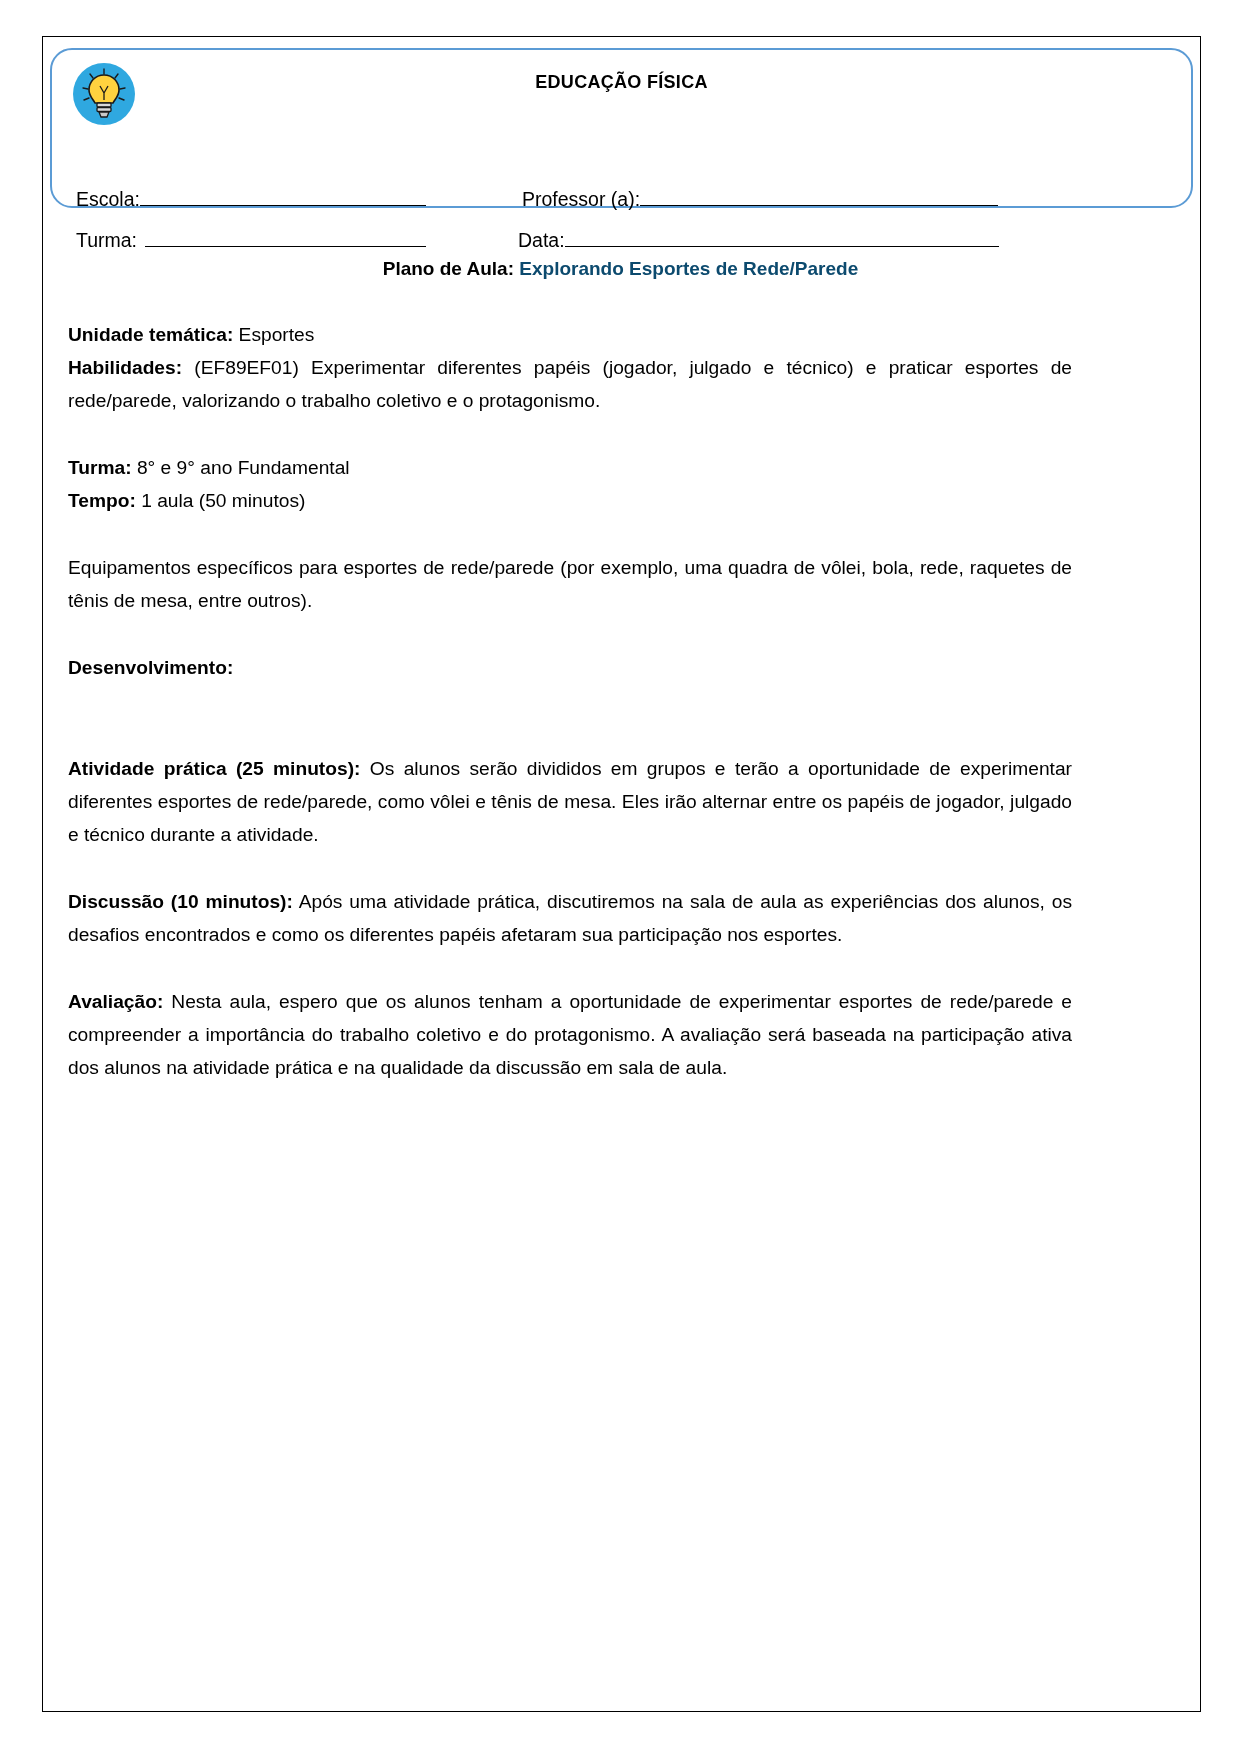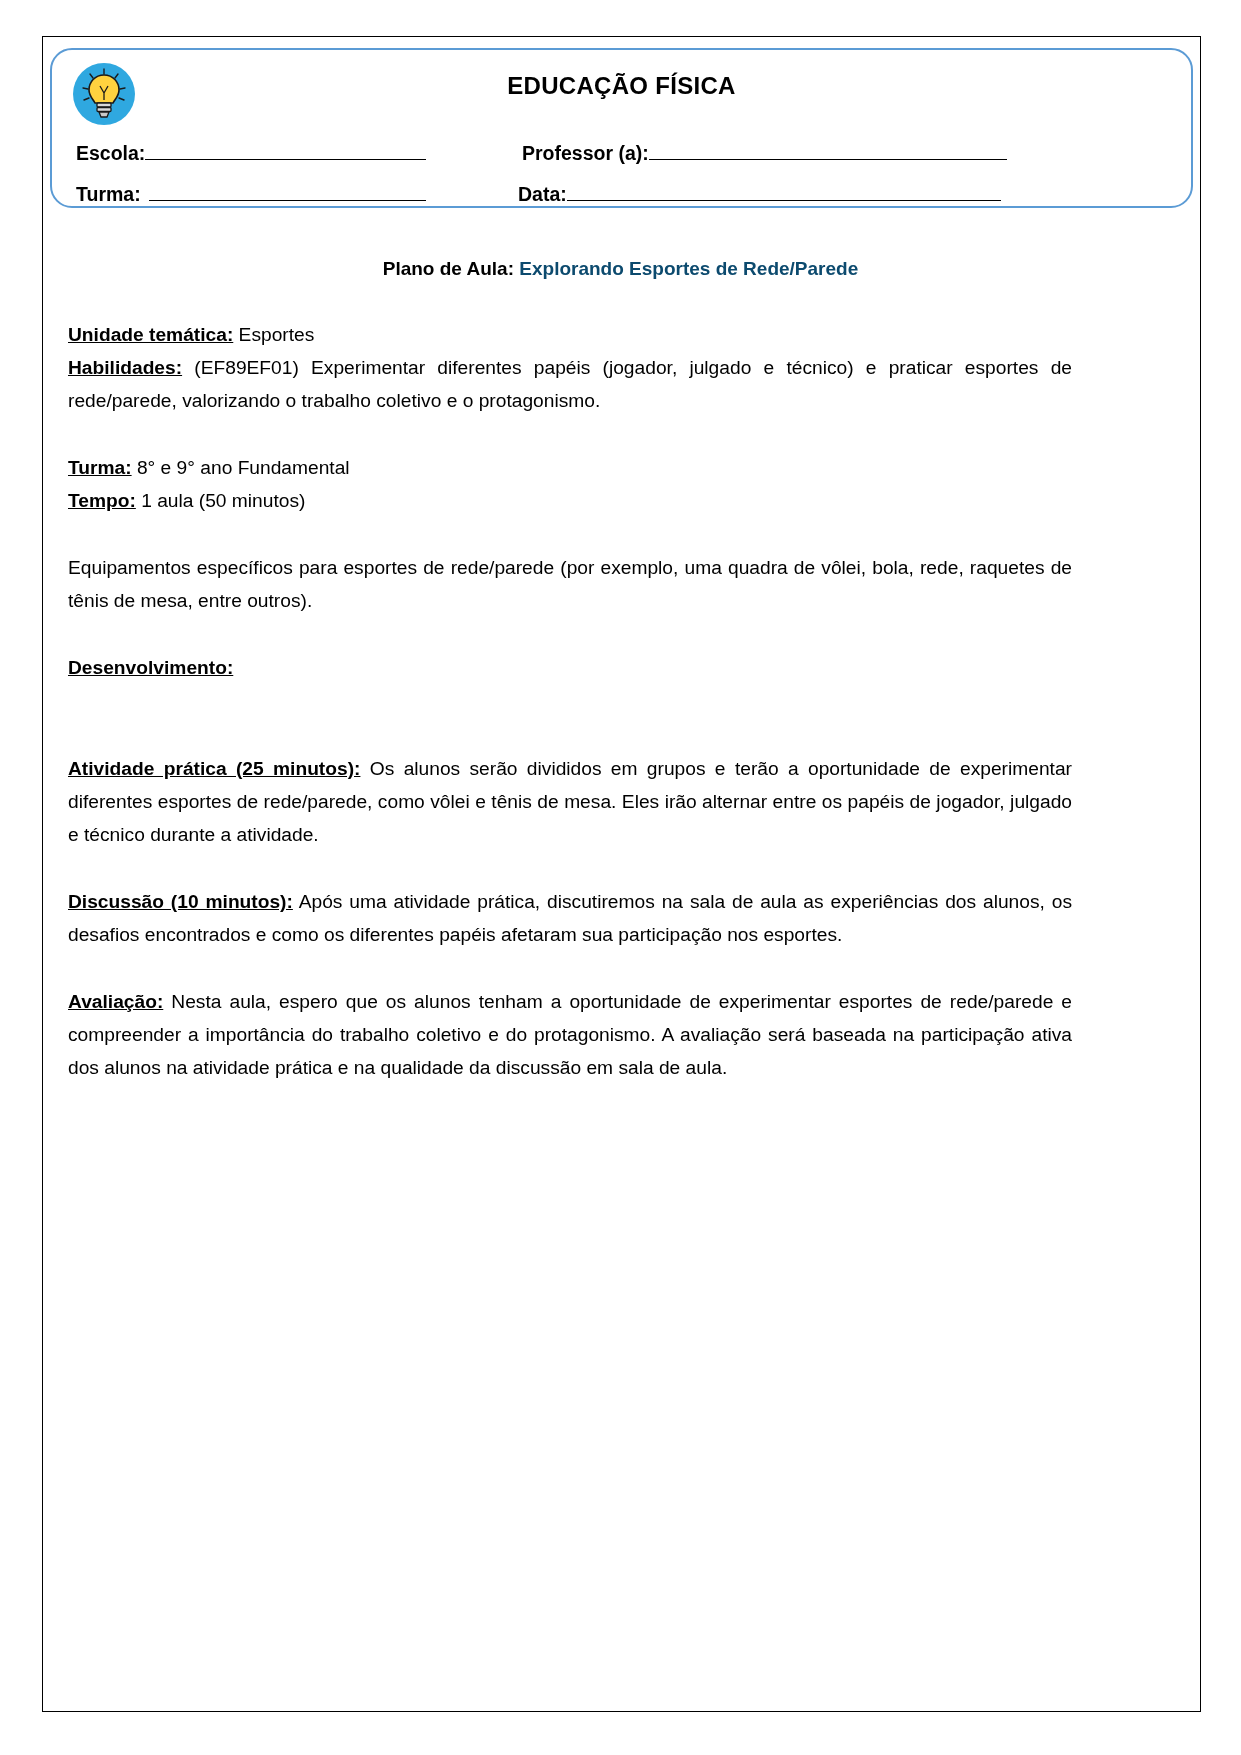--- a/index.html
+++ b/index.html
@@ -48,40 +48,41 @@
     top: 10px;
     width: 68px;
     height: 68px;
   }
   .header-title {
     position: absolute;
     left: 0;
     right: 0;
     top: 22px;
     text-align: center;
-    font-size: 24px;
+    font-size: 18px;
     font-weight: bold;
     letter-spacing: 0.3px;
   }
   .field-row {
     position: absolute;
     left: 24px;
     right: 16px;
     display: flex;
     font-size: 19.5px;
   }
   .field-row.row1 { top: 92px; }
   .field-row.row2 { top: 133px; }
   .field {
     display: flex;
     align-items: baseline;
     white-space: nowrap;
   }
   .field-label {
-    font-weight: bold;
+    font-weight: normal;
+    margin-top: 46px;
   }
   .field-line {
     display: inline-block;
     border-bottom: 1.6px solid #000;
     height: 17px;
   }
   .f-escola      { width: 350px; }
   .f-escola-line { width: 326px; }
   .f-prof        { margin-left: 96px; }
   .f-prof-line   { width: 358px; }
@@ -109,21 +110,21 @@
     width: 1004px;
     font-size: 19.2px;
     line-height: 1.72;
   }
   .content p {
     margin: 0 0 0 0;
     text-align: justify;
     text-justify: inter-word;
   }
   .content p.nojust { text-align: left; }
-  .content b { font-weight: bold; text-decoration: underline; }
+  .content b { font-weight: bold; }
   .gap-md { height: 34px; }
 </style>
 </head>
 <body>
 
 <div class="page">
 
   <div class="page-frame"></div>
 
   <div class="header-card">

